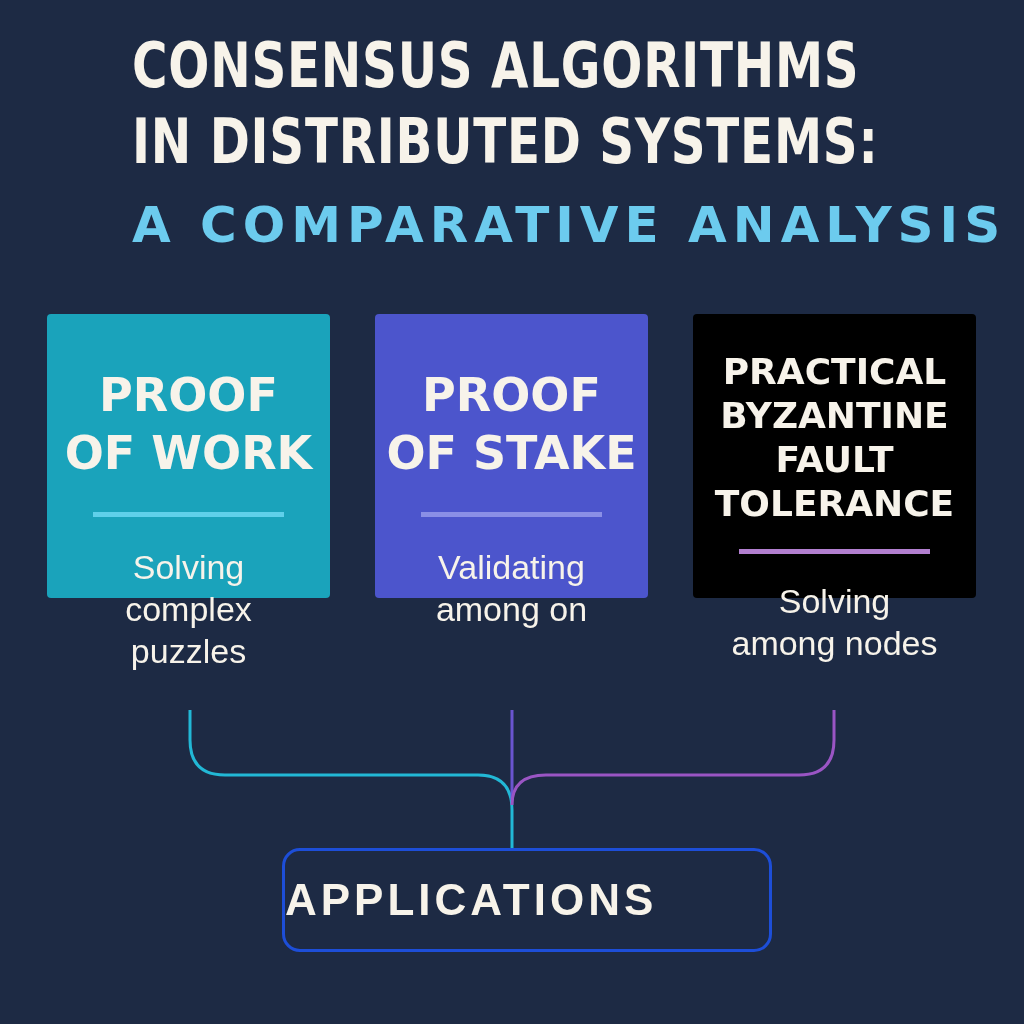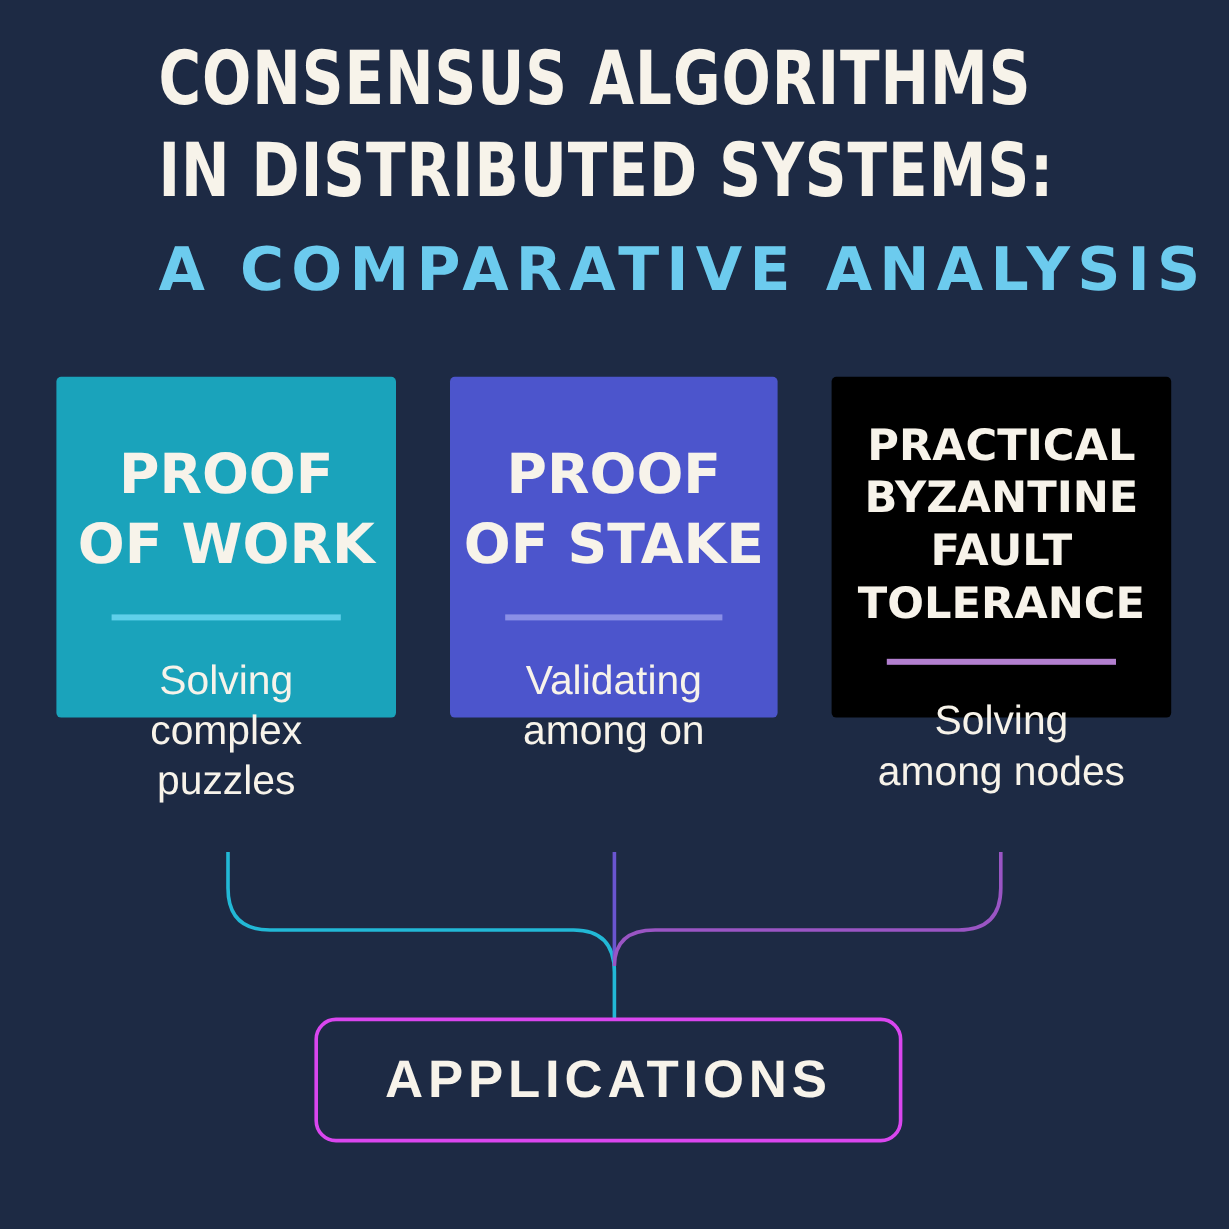--- a/index.html
+++ b/index.html
@@ -6,21 +6,21 @@
   body { width:1024px; height:1024px; background:#1d2a44; position:relative; overflow:hidden; font-family:"Liberation Sans", sans-serif; }
   .title { position:absolute; left:132px; top:28px; color:#f7f3ea; font-family:"DejaVu Sans", sans-serif; font-weight:bold; font-size:62px; line-height:76px; transform:scaleX(0.78); transform-origin:left top; white-space:nowrap; letter-spacing:1px; }
   .subtitle { position:absolute; left:132px; top:196px; color:#6ccbee; font-family:"DejaVu Sans", sans-serif; font-weight:bold; font-size:50px; letter-spacing:6px; white-space:nowrap; }
   .card { position:absolute; top:314px; height:284px; border-radius:4px; text-align:center; color:#f7f3ea; }
   .card .head { font-family:"DejaVu Sans", sans-serif; font-weight:bold; display:block; }
   .card .rule { position:absolute; height:5px; left:46px; right:46px; }
   .card .desc { position:absolute; left:0; right:0; font-size:34px; line-height:42px; }
   #c1 { left:47px; width:283px; background:#1aa3bb; }
   #c2 { left:375px; width:273px; background:#4c55cc; }
   #c3 { left:693px; width:283px; background:#000000; }
-  .apps { position:absolute; left:262px; top:848px; width:490px; height:104px; border:3px solid #d946ef; border-radius:18px; box-sizing:border-box; display:flex; align-items:center; justify-content:center; color:#f7f3ea; font-weight:bold; font-size:44px; letter-spacing:4px; }
+  .apps { position:absolute; left:282px; top:848px; width:490px; height:104px; border:3px solid #1d4ed8; border-radius:18px; box-sizing:border-box; display:flex; align-items:center; color:#f7f3ea; font-weight:bold; font-size:44px; letter-spacing:4px; }
   svg.conn { position:absolute; left:0; top:0; }
 </style>
 </head>
 <body>
 
 <div class="title">
   <div>CONSENSUS ALGORITHMS</div>
   <div>IN DISTRIBUTED SYSTEMS:</div>
 </div>
 <div class="subtitle">A COMPARATIVE ANALYSIS</div>

